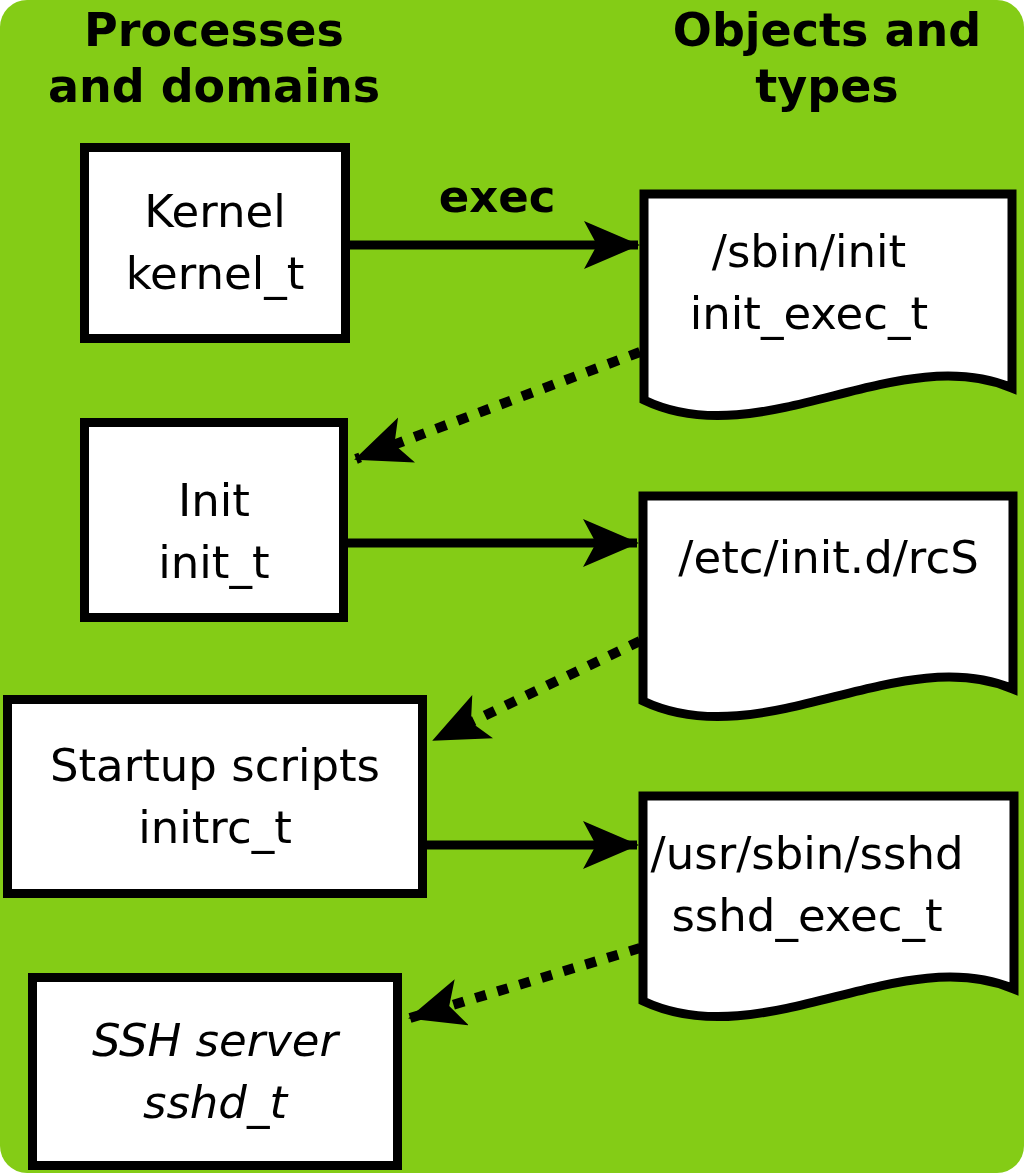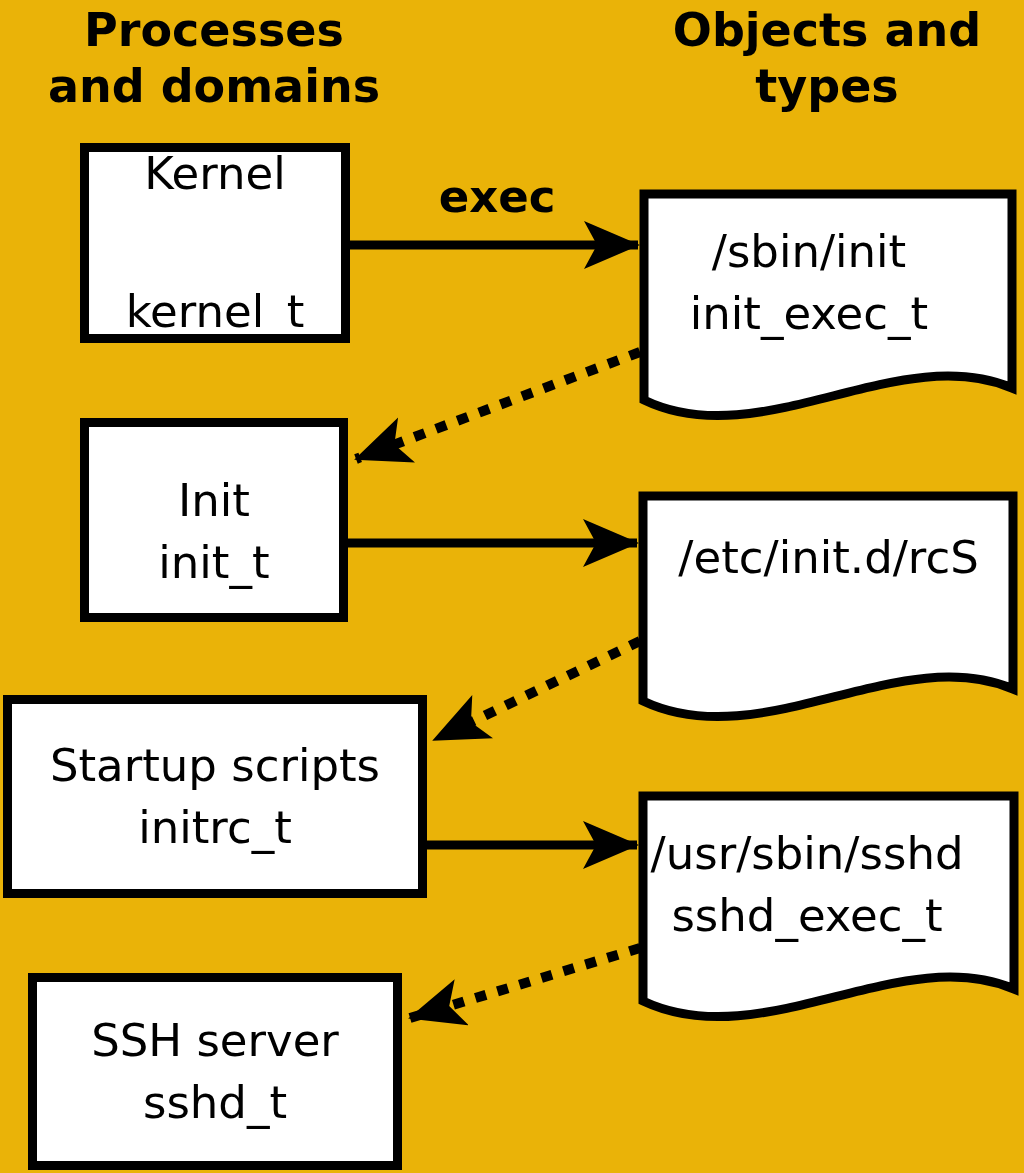--- a/index.html
+++ b/index.html
@@ -4,24 +4,25 @@
 <style>
   html, body {
     margin: 0;
     padding: 0;
     background: #ffffff;
   }
   .canvas {
     position: relative;
     width: 1024px;
     height: 1173px;
-    background: #eab308;
+    background: #84cc16;
     color: #000000;
     font-family: "DejaVu Sans", sans-serif;
     overflow: hidden;
+    border-radius: 27px;
   }
   .layer {
     position: absolute;
     left: 0;
     top: 0;
   }
   .hdr {
     position: absolute;
     text-align: center;
     font-weight: bold;
@@ -108,33 +109,33 @@
     <div>Processes</div>
     <div>and domains</div>
   </div>
   <div class="hdr" style="left:615px; top:2px; width:424px;">
     <div>Objects and</div>
     <div>types</div>
   </div>
 
   <div class="edge-label" style="left:382px; top:168px; width:230px; height:56px;font-weight:bold;">exec</div>
 
-  <div class="node-label" style="left:80px; top:143px; width:270px; height:200px;justify-content:space-between;">
+  <div class="node-label" style="left:80px; top:143px; width:270px; height:200px;">
     <div>Kernel</div>
     <div>kernel_t</div>
   </div>
   <div class="node-label" style="left:80px; top:418px; width:268px; height:228px;">
     <div>Init</div>
     <div>init_t</div>
   </div>
   <div class="node-label" style="left:3px; top:695px; width:424px; height:203px;">
     <div>Startup scripts</div>
     <div>initrc_t</div>
   </div>
-  <div class="node-label" style="left:28px; top:973px; width:374px; height:197px;">
+  <div class="node-label" style="left:28px; top:973px; width:374px; height:197px;font-style:italic;">
     <div>SSH server</div>
     <div>sshd_t</div>
   </div>
 
   <div class="node-label doc-label" style="left:640px; top:190px; width:338px; height:212px;">
     <div>/sbin/init</div>
     <div>init_exec_t</div>
   </div>
   <div class="node-label doc-label" style="left:640px; top:465px; width:377px; height:211px;">
     <div>/etc/init.d/rcS</div>

